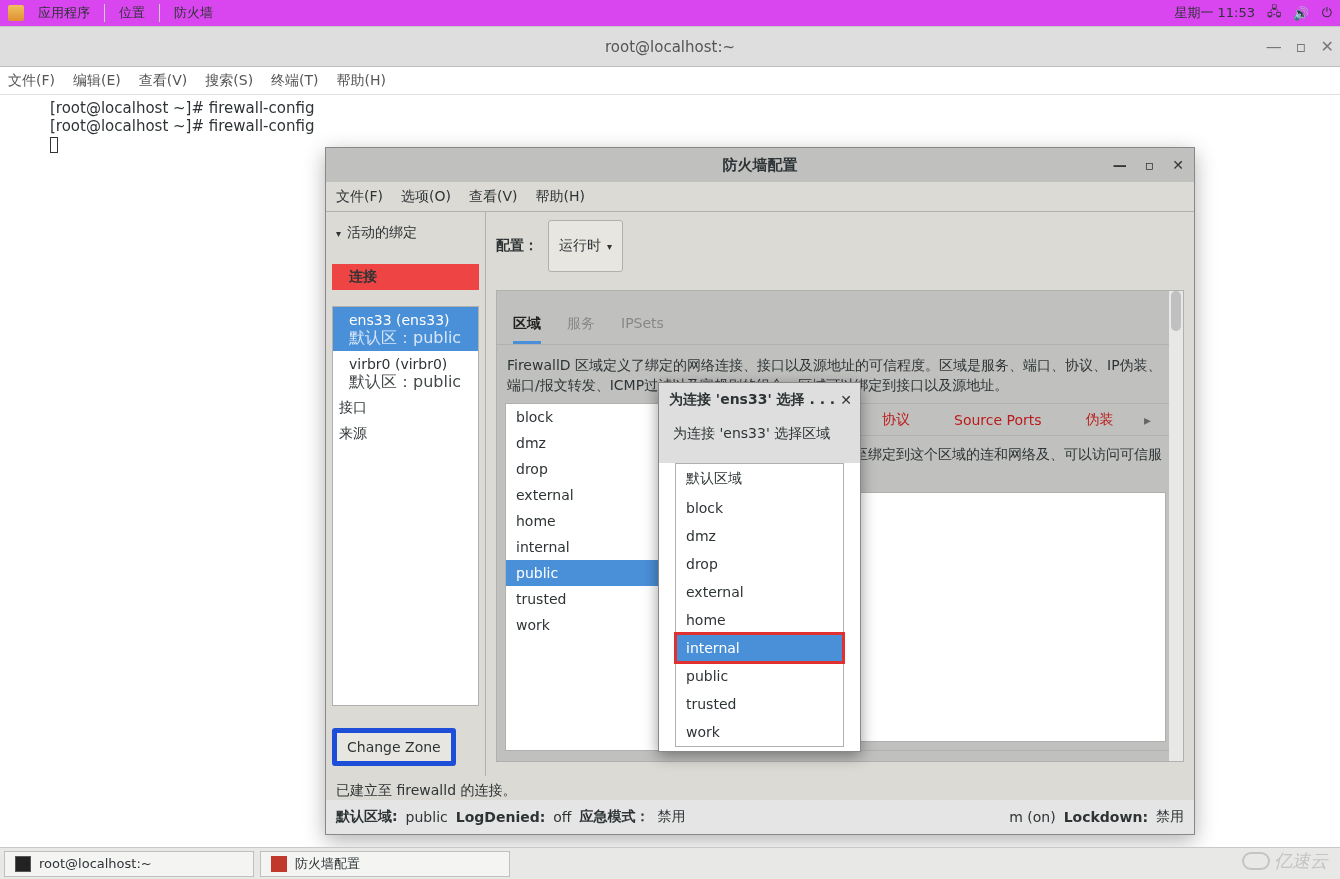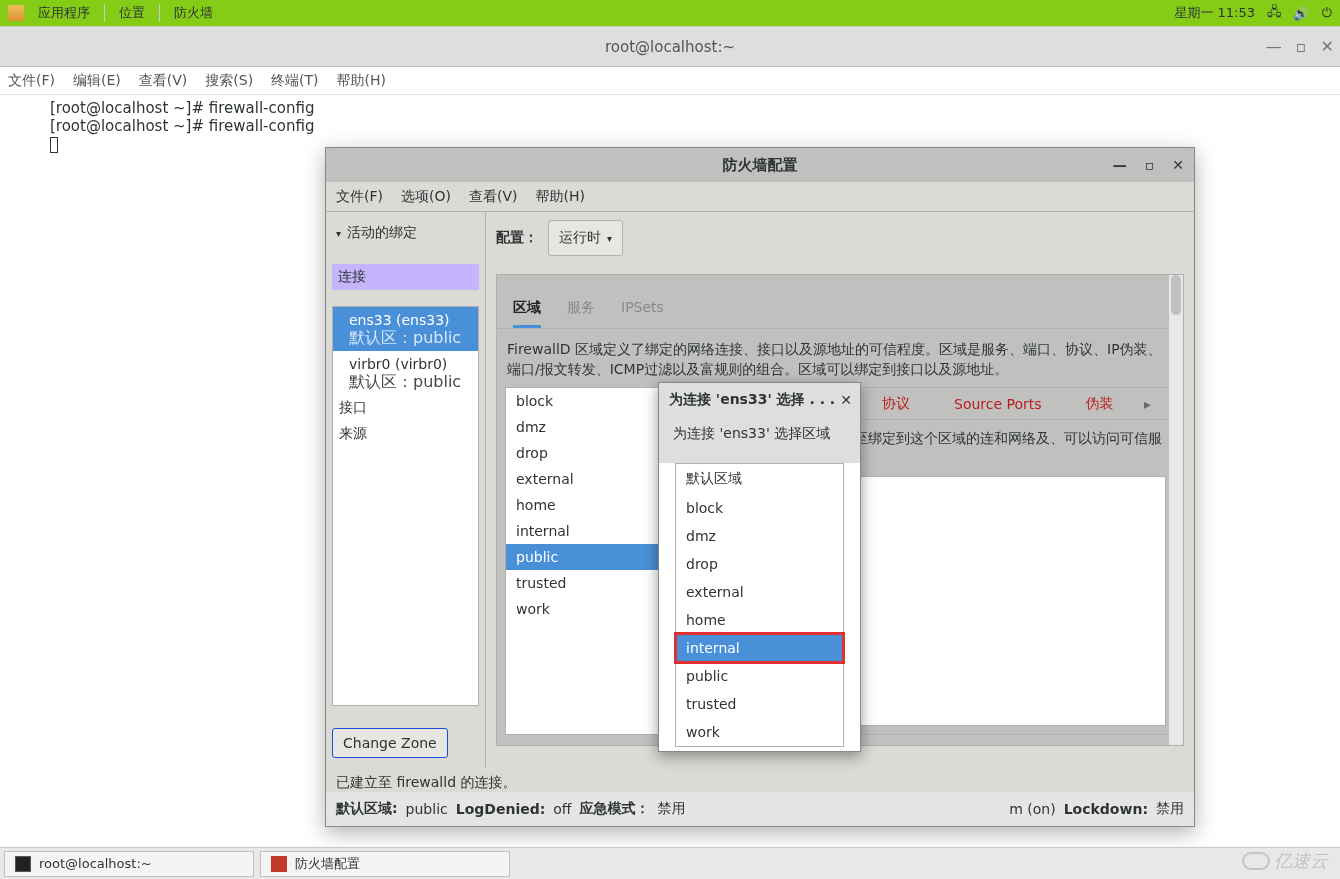--- a/index.html
+++ b/index.html
@@ -1,19 +1,19 @@
 <!DOCTYPE html>
 <html><head>
 <meta charset="utf-8">
 <style>
 * { box-sizing: border-box; margin: 0; padding: 0; font-family: "DejaVu Sans", "WenQuanYi Micro Hei", sans-serif; }
 body { width: 1340px; height: 879px; background: #fff; overflow: hidden; font-size: 14px; color: #2e3436; position: relative; }
 
 
-.top-panel { height: 27px; background: #84cc16; border-bottom: 1px solid #c8c8c8; display: flex; align-items: center; padding: 0 8px; font-size: 13px; }
+.top-panel { height: 27px; background: #d946ef; border-bottom: 1px solid #c8c8c8; display: flex; align-items: center; padding: 0 8px; font-size: 13px; }
 .top-panel .left { display: flex; align-items: center; gap: 14px; }
 .top-panel .right { margin-left: auto; display: flex; align-items: center; gap: 12px; }
 .top-panel .sep { border-left: 1px solid #ccc; height: 18px; }
 .app-icon { width: 16px; height: 16px; background: linear-gradient(#f0c060,#e09030); border-radius: 2px; }
 
 
 .terminal-window { position: absolute; left: 0; top: 27px; right: 0; bottom: 39px; background: #fff; }
 .term-title { height: 40px; background: #dedede; border-bottom: 1px solid #bdbdbd; display: flex; align-items: center; justify-content: center; font-size: 15px; color: #555; position: relative; }
 .term-title .win-controls { position: absolute; right: 6px; display: flex; gap: 14px; font-size: 16px; color: #777; }
 .term-menu { height: 28px; display: flex; align-items: center; gap: 18px; padding: 0 8px; color: #555; font-size: 14px; border-bottom: 1px solid #e0e0e0; }
@@ -23,33 +23,33 @@
 
 .firewall-window { position: absolute; left: 325px; top: 147px; width: 870px; background: #c0c0be; border: 1px solid #888; box-shadow: 0 6px 20px rgba(0,0,0,.3); }
 .fw-title { height: 34px; display: flex; align-items: center; justify-content: center; font-weight: bold; font-size: 15px; position: relative; }
 .fw-title .win-controls { position: absolute; right: 10px; display: flex; gap: 18px; font-size: 14px; color: #333; }
 .fw-menu { height: 30px; background: #dcdad5; display: flex; align-items: center; gap: 18px; padding: 0 10px; font-size: 14px; border-bottom: 1px solid #b0b0ae; }
 
 .fw-body { display: flex; background: #dcdad5; }
 .fw-left { width: 160px; border-right: 1px solid #b0b0ae; padding: 6px 6px 10px; display: flex; flex-direction: column; gap: 16px; }
 .panel-toggle { display: flex; align-items: center; gap: 6px; padding: 6px 4px; font-size: 14px; }
 .panel-toggle::before { content: "▾"; font-size: 10px; }
-.conn-header { background: #c4b5fd; padding: 4px 6px; font-size: 14px; }
+.conn-header { background: #ef4444; padding: 4px 17px; font-size: 14px; font-weight: bold; }
 .conn-list { background: #fff; border: 1px solid #b0b0ae; min-height: 400px; }
 .conn-item { padding: 4px 10px 4px 16px; font-size: 14px; line-height: 18px; }
 .conn-item.selected { background: #4a90d9; color: #fff; }
 .conn-default { font-size: 16px; opacity: .9; }
 .conn-item.selected .conn-default { color: #e6f0fb; }
 .plain-row { padding: 4px 6px; font-size: 14px; }
 
-.change-zone-btn { margin-top: 6px; background: #e8e6e1; border: 1px solid #1d4ed8; border-radius: 3px; padding: 6px 10px; font-size: 14px; width: fit-content; }
+.change-zone-btn { margin-top: 6px; background: #e8e6e1; border: 5px solid #1d4ed8; border-radius: 3px; padding: 6px 10px; font-size: 14px; width: fit-content; }
 
 .fw-right { flex: 1; padding: 8px 10px 10px; display: flex; flex-direction: column; gap: 18px; }
 .config-row { display: flex; align-items: center; gap: 10px; font-weight: bold; }
-.combo { background: #e8e6e1; border: 1px solid #b0b0ae; border-radius: 3px; padding: 8px 10px; font-weight: normal; display: flex; align-items: center; gap: 6px; }
+.combo { background: #e8e6e1; border: 1px solid #b0b0ae; border-radius: 3px; padding: 16px 10px; font-weight: normal; display: flex; align-items: center; gap: 6px; }
 .combo::after { content: "▾"; font-size: 10px; }
 
 .tabs-outer { background: #c0c0be; border: 1px solid #b0b0ae; padding: 0; }
 .tabs-bar { display: flex; gap: 26px; padding: 24px 16px 0; font-size: 14px; border-bottom: 1px solid #b0b0ae; }
 .tab { padding-bottom: 8px; color: #888; }
 .tab.active { color: #222; font-weight: bold; border-bottom: 3px solid #4a90d9; }
 
 .zone-content { background: #c0c0be; padding: 8px 8px 10px; }
 .desc { font-size: 14px; line-height: 20px; padding: 2px 2px 8px; }
 .split { display: flex; gap: 8px; }

